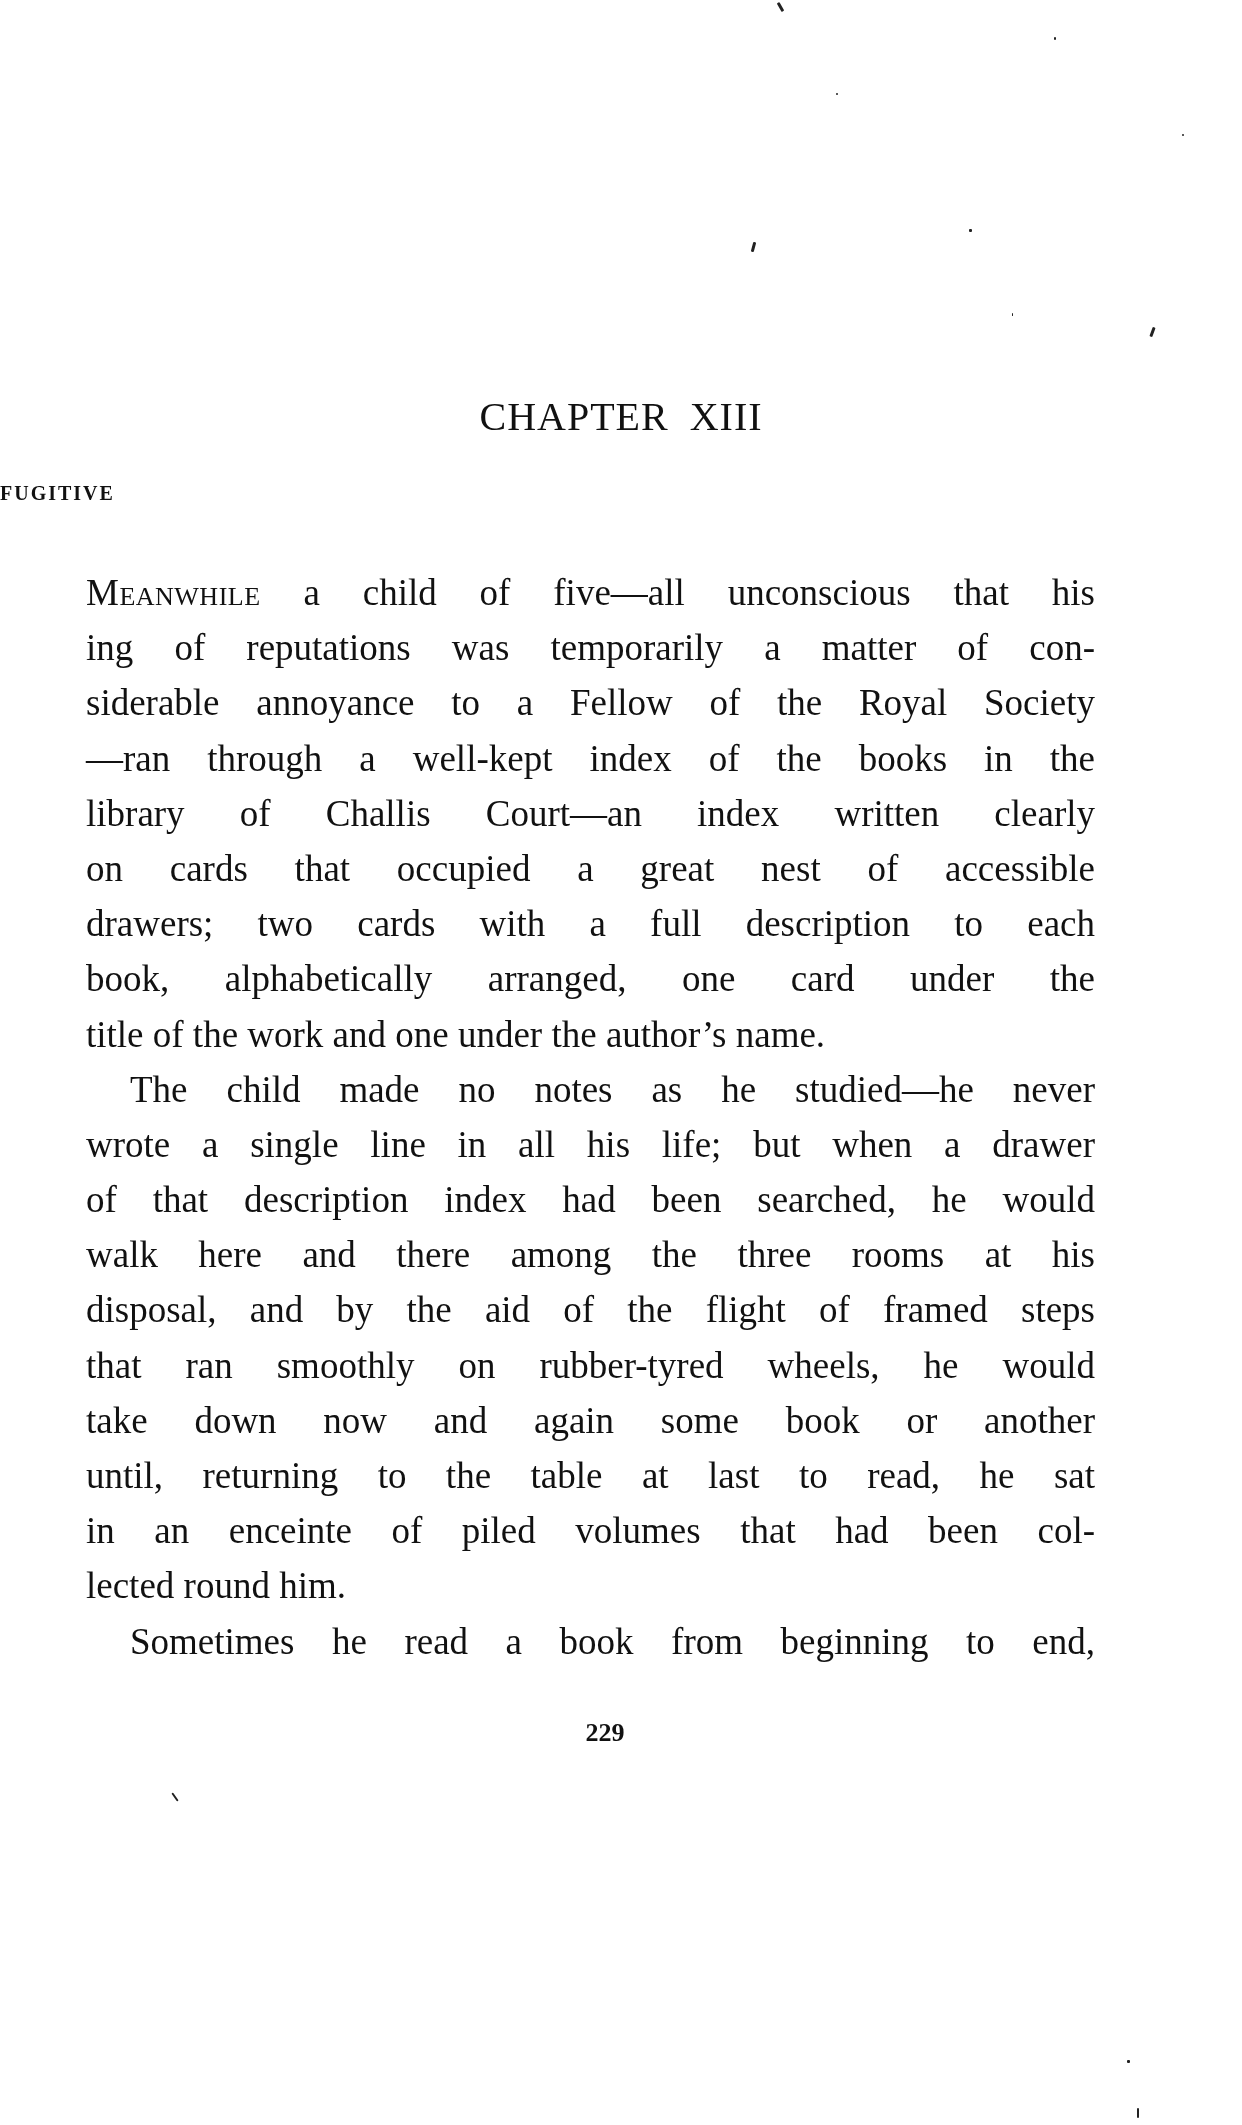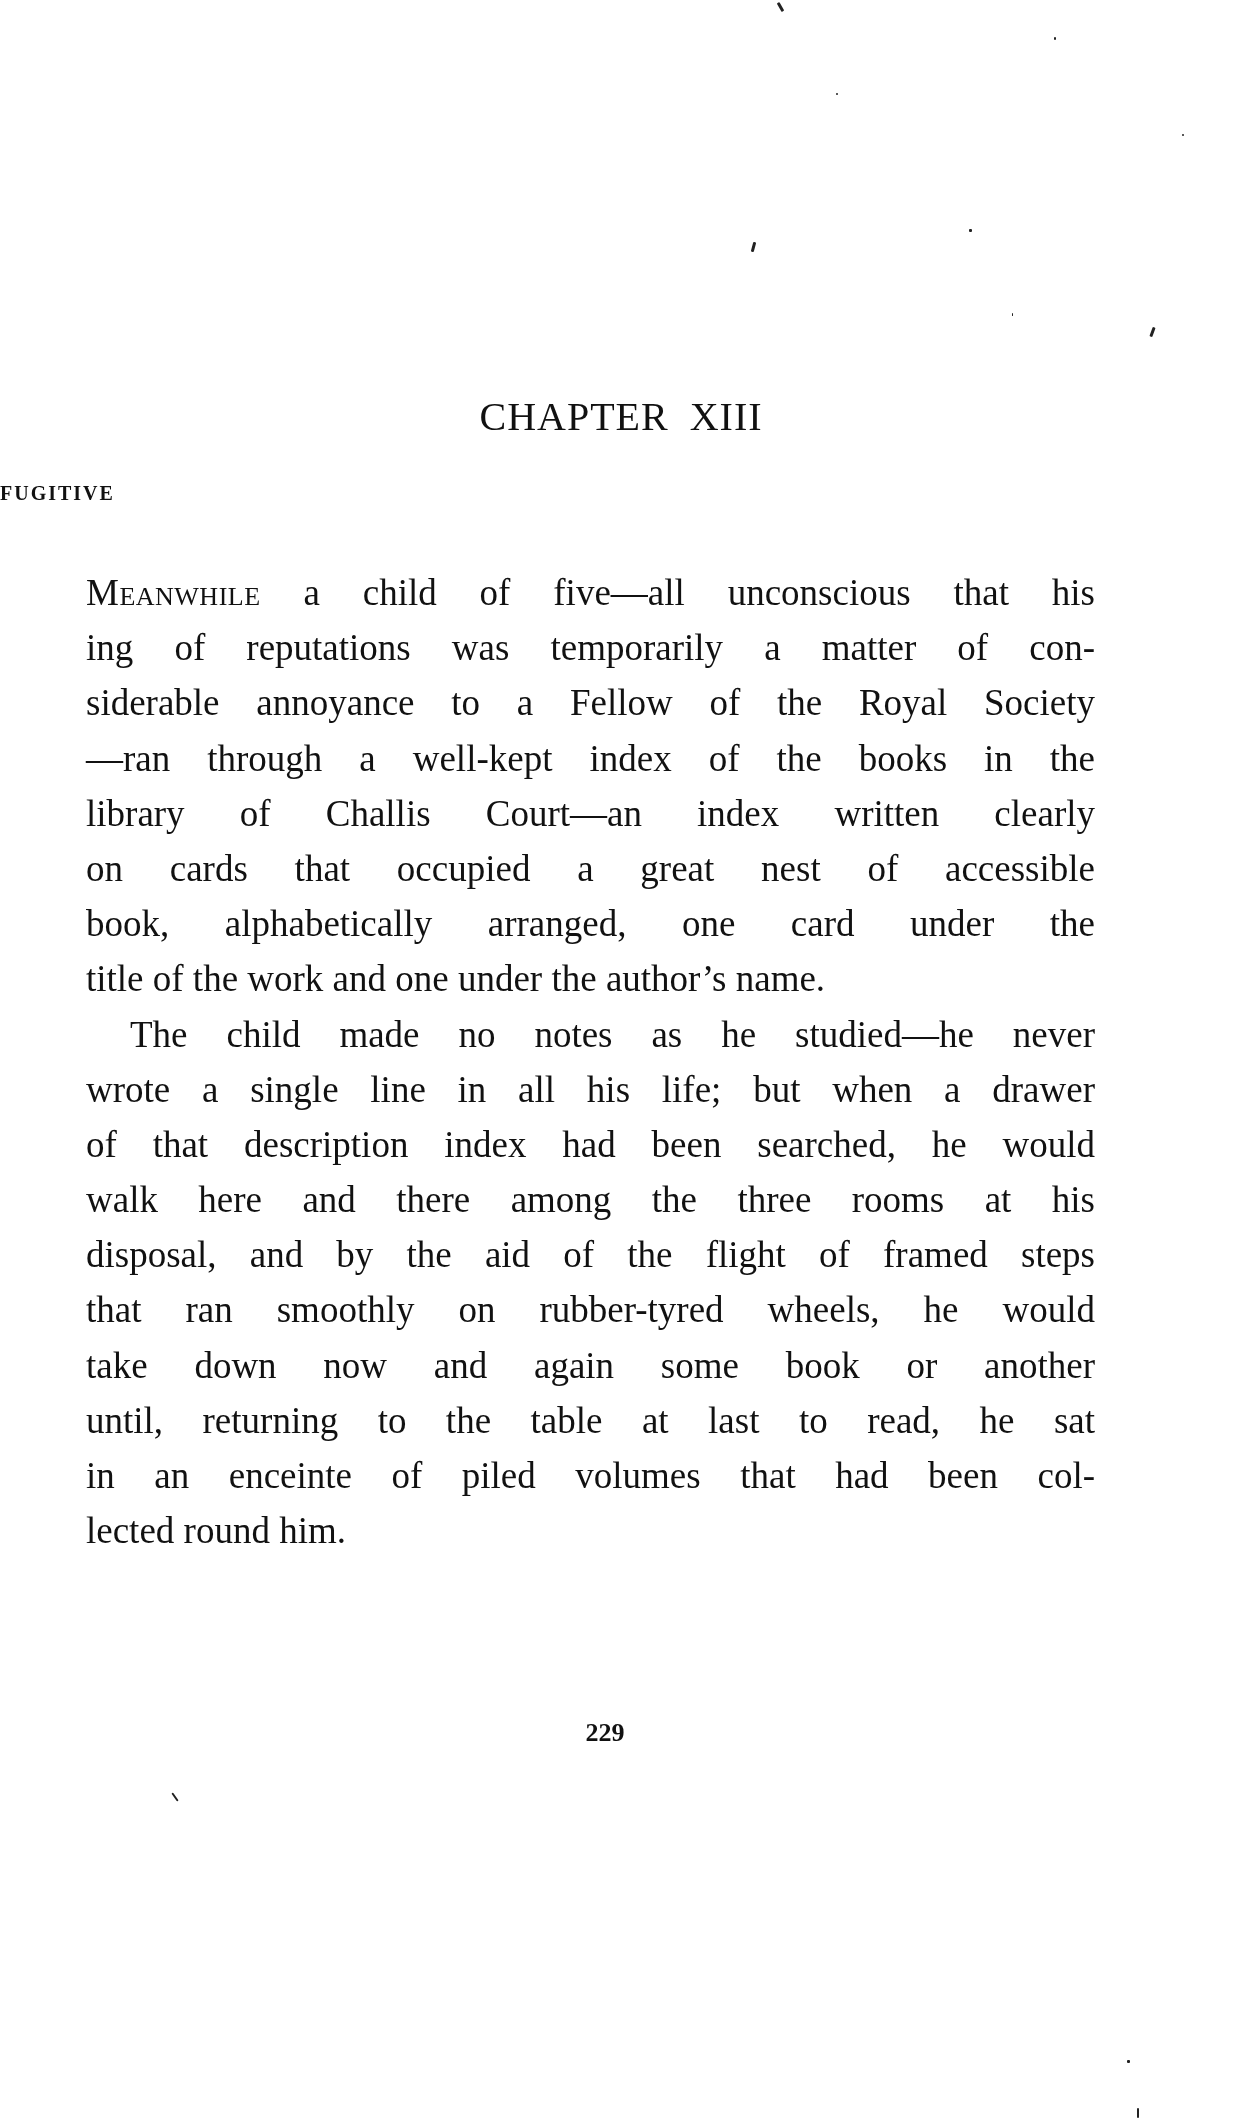--- a/index.html
+++ b/index.html
@@ -106,30 +106,32 @@
   <div class="chapter-subtitle">FUGITIVE</div>
 
   <div class="body-text">
 
     <span class="line"><span class="smallcaps">Meanwhile</span><span> a child of five—all unconscious that his</span></span>
     <span class="line">ing of reputations was temporarily a matter of con-</span>
     <span class="line">siderable annoyance to a Fellow of the Royal Society</span>
     <span class="line">—ran through a well-kept index of the books in the</span>
     <span class="line">library of Challis Court—an index written clearly</span>
     <span class="line">on cards that occupied a great nest of accessible</span>
+    <span class="line">drawers; two cards with a full description to each</span>
     <span class="line">book, alphabetically arranged, one card under the</span>
     <span class="line last">title of the work and one under the author’s name.</span>
 
     <span class="line indent">The child made no notes as he studied—he never</span>
     <span class="line">wrote a single line in all his life; but when a drawer</span>
     <span class="line">of that description index had been searched, he would</span>
     <span class="line">walk here and there among the three rooms at his</span>
     <span class="line">disposal, and by the aid of the flight of framed steps</span>
     <span class="line">that ran smoothly on rubber-tyred wheels, he would</span>
     <span class="line">take down now and again some book or another</span>
     <span class="line">until, returning to the table at last to read, he sat</span>
     <span class="line">in an enceinte of piled volumes that had been col-</span>
     <span class="line last">lected round him.</span>
 
+    <span class="line indent">Sometimes he read a book from beginning to end,</span>
   </div>
 
   <div class="page-number">229</div>
 </div>
 
 </body></html>

